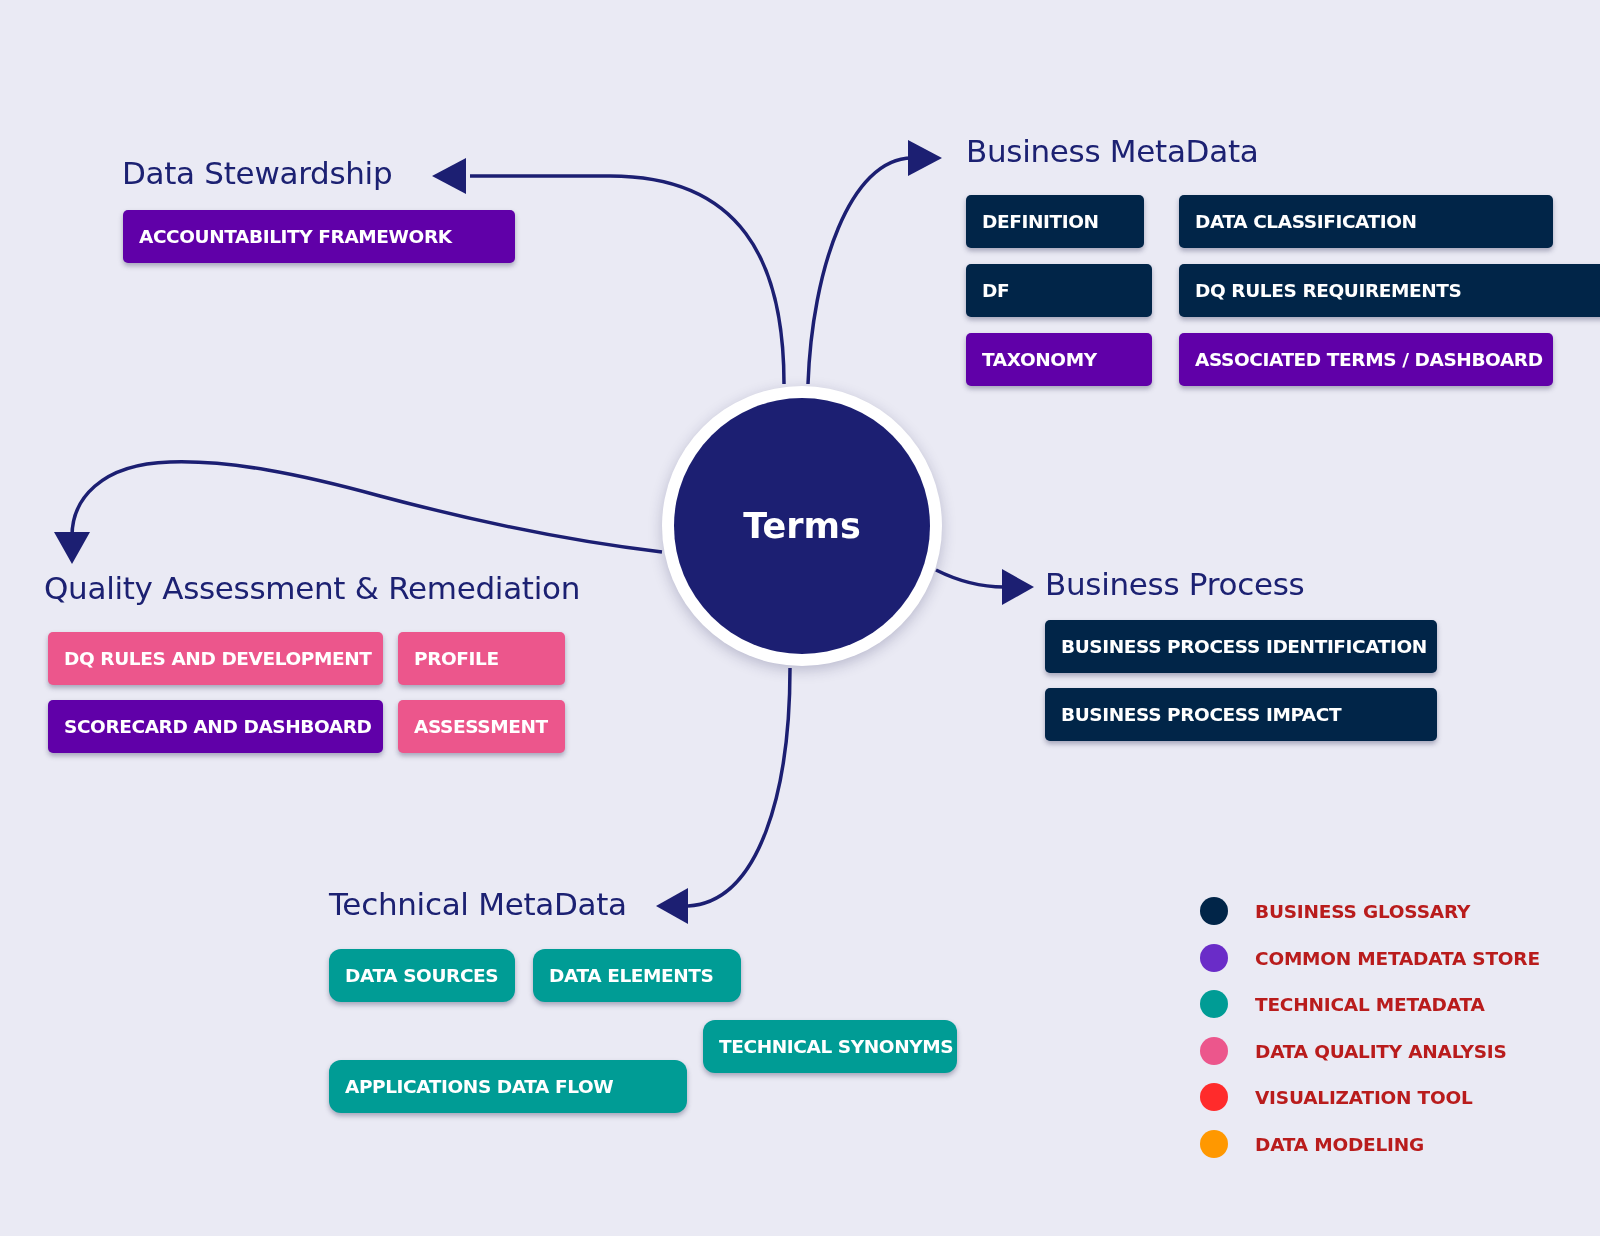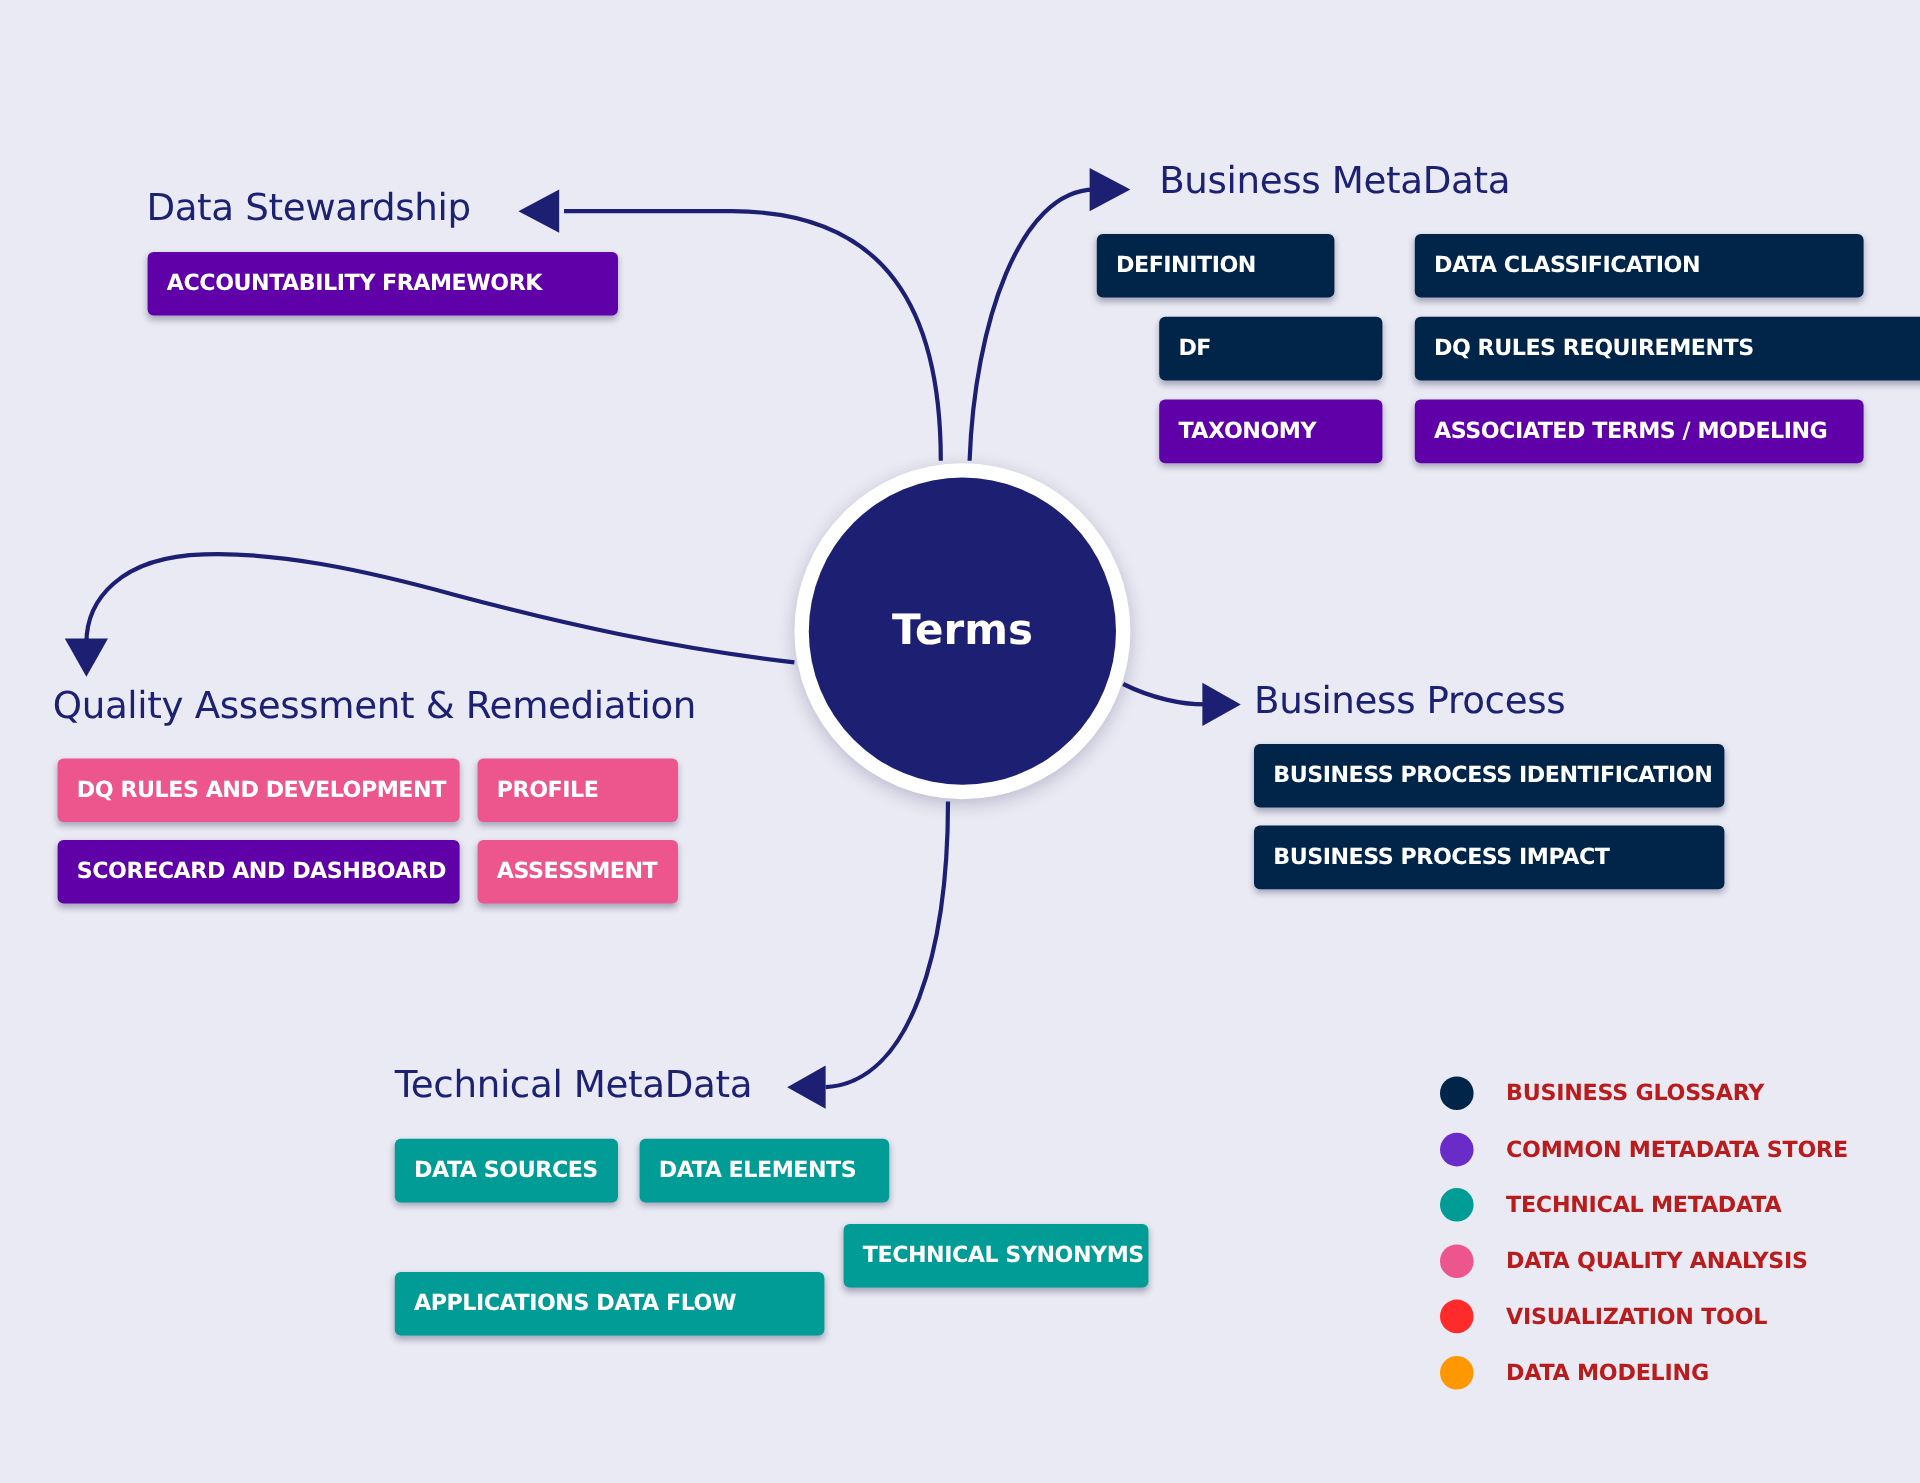--- a/index.html
+++ b/index.html
@@ -13,21 +13,21 @@
     font-size:31px; font-weight:400; letter-spacing:-0.3px; white-space:nowrap; margin:0;
   }
   .tag {
     position:absolute; height:53px; box-sizing:border-box; border-radius:5px;
     color:#fff; font-family:"DejaVu Sans", sans-serif; font-weight:bold; font-size:18.5px;
     display:flex; align-items:center; padding-left:16px; white-space:nowrap;
     box-shadow:0 3px 5px rgba(40,40,80,0.35); letter-spacing:-0.4px;
   }
   .c-glossary { background:#012548; }
   .c-common { background:#6000a8; }
-  .c-tech { background:#009c95; }
+  .c-tech { background:#009c95;border-radius:12px; }
   .c-dq { background:#ec568c; }
   .center-ring {
     position:absolute; left:662px; top:386px; width:280px; height:280px; border-radius:50%;
     background:#fff; box-shadow:0 4px 14px rgba(40,40,90,0.25);
   }
   .center-core {
     position:absolute; left:12px; top:12px; width:256px; height:256px; border-radius:50%;
     background:#1c1f72; display:flex; flex-direction:column; align-items:center; justify-content:center;
     color:#fff; font-family:"DejaVu Sans", sans-serif; font-size:35px; font-weight:bold; line-height:47px;
   }
@@ -65,26 +65,26 @@
   </div>
 </div>
 
 <div>
   <h2 class="heading" style="left:122px; top:155px;">Data Stewardship</h2>
   <div class="tag c-common" style="left:123px; top:210px; width:392px;">ACCOUNTABILITY FRAMEWORK</div>
 </div>
 
 <div>
   <h2 class="heading" style="left:966px; top:133px;">Business MetaData</h2>
-  <div class="tag c-glossary" style="left:914px; top:195px; width:198px;">DEFINITION</div>
+  <div class="tag c-glossary" style="left:966px; top:195px; width:178px;">DEFINITION</div>
   <div class="tag c-glossary" style="left:1179px; top:195px; width:374px;">DATA CLASSIFICATION</div>
   <div class="tag c-glossary" style="left:966px; top:264px; width:186px;">DF</div>
   <div class="tag c-glossary" style="left:1179px; top:264px; width:432px;">DQ RULES REQUIREMENTS</div>
   <div class="tag c-common" style="left:966px; top:333px; width:186px;">TAXONOMY</div>
-  <div class="tag c-common" style="left:1179px; top:333px; width:374px;">ASSOCIATED TERMS / MODELING</div>
+  <div class="tag c-common" style="left:1179px; top:333px; width:374px;">ASSOCIATED TERMS / DASHBOARD</div>
 </div>
 
 <div>
   <h2 class="heading" style="left:44px; top:570px;">Quality Assessment &amp; Remediation</h2>
   <div class="tag c-dq" style="left:48px; top:632px; width:335px;">DQ RULES AND DEVELOPMENT</div>
   <div class="tag c-dq" style="left:398px; top:632px; width:167px;">PROFILE</div>
   <div class="tag c-common" style="left:48px; top:700px; width:335px;">SCORECARD AND DASHBOARD</div>
   <div class="tag c-dq" style="left:398px; top:700px; width:167px;">ASSESSMENT</div>
 </div>
 

